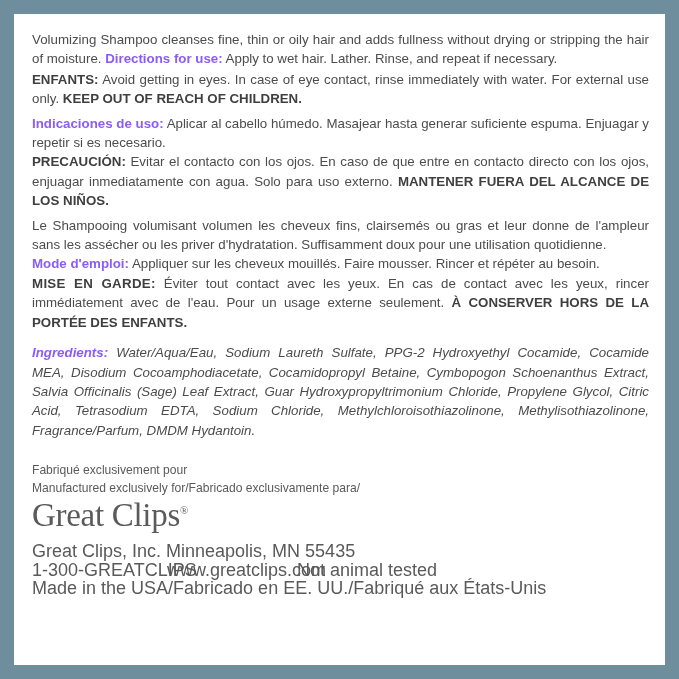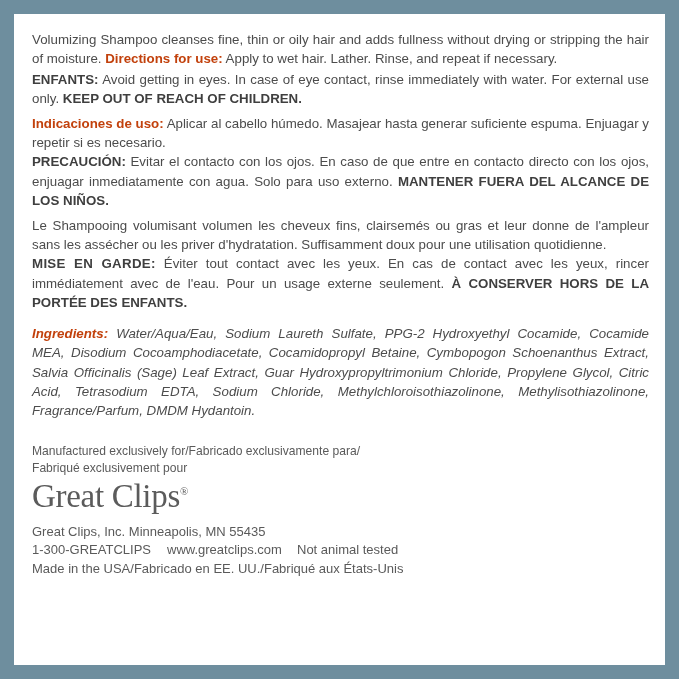--- a/index.html
+++ b/index.html
@@ -32,21 +32,21 @@
   }
   p {
     margin: 0 0 0 0;
     color: #4c4c4c;
     font-size: 13.3px;
     line-height: 19.4px;
     text-align: justify;
   }
   .b {
     font-weight: bold;
-    color: #c2410c;
+    color: #8b5cf6;
   }
   .caps {
     font-weight: bold;
     color: #3f3f3f;
   }
   .para-en1 { margin-bottom: 1px; }
   .sp { letter-spacing: 0.3px; }
   .spacer-small { height: 5px; }
 
   .ingredients { margin-top: 6px; font-style: italic; }
@@ -65,21 +65,21 @@
     letter-spacing: -0.3px;
     white-space: nowrap;
   }
   .logo .reg {
     font-size: 11px;
     vertical-align: super;
     letter-spacing: 0;
   }
   .addr-block {
     color: #5a5a5a;
-    font-size: 13px;
+    font-size: 18px;
     line-height: 18.5px;
   }
   .addr-row { white-space: nowrap; }
   .addr-row .phone { display: inline-block; width: 135px; }
   .addr-row .web { display: inline-block; width: 130px; }
 </style>
 </head>
 <body>
 
 <div class="label-frame">
@@ -93,30 +93,31 @@
 
 
     <p><span class="b">Indicaciones de uso:</span><span>  Aplicar al cabello húmedo. Masajear hasta generar suficiente espuma. Enjuagar y repetir si es necesario.</span></p>
 
     <p><span class="caps">PRECAUCIÓN:</span><span>  Evitar el contacto con los ojos. En caso de que entre en contacto directo con los ojos, enjuagar inmediatamente con agua. Solo para uso externo. </span><span class="caps">MANTENER FUERA DEL ALCANCE DE LOS NIÑOS.</span></p>
 
     <div class="spacer-small"></div>
 
     <p><span>Le Shampooing volumisant volumen les cheveux fins, clairsemés ou gras et leur donne de l'ampleur sans les assécher ou les priver d'hydratation. Suffisamment doux pour une utilisation quotidienne.</span></p>
 
+    <p><span class="b">Mode d'emploi:</span><span>  Appliquer sur les cheveux mouillés. Faire mousser. Rincer et répéter au besoin.</span></p>
 
     <p><span class="caps sp">MISE EN GARDE:</span><span>  Éviter tout contact avec les yeux. En cas de contact avec les yeux, rincer immédiatement avec de l'eau. Pour un usage externe seulement. </span><span class="caps">À CONSERVER HORS DE LA PORTÉE DES ENFANTS.</span></p>
 
     <div class="spacer-small"></div>
 
     <p class="ingredients"><span class="b">Ingredients:</span><span>  Water/Aqua/Eau, Sodium Laureth Sulfate, PPG-2 Hydroxyethyl Cocamide, Cocamide MEA, Disodium Cocoamphodiacetate, Cocamidopropyl Betaine, Cymbopogon Schoenanthus Extract, Salvia Officinalis (Sage) Leaf Extract, Guar Hydroxypropyltrimonium Chloride, Propylene Glycol, Citric Acid, Tetrasodium EDTA, Sodium Chloride, Methylchloroisothiazolinone, Methylisothiazolinone, Fragrance/Parfum, DMDM Hydantoin.</span></p>
 
     <div class="mfg-block">
+      <div>Fabriqué exclusivement pour</div>
       <div>Manufactured exclusively for/Fabricado exclusivamente para/</div>
-      <div>Fabriqué exclusivement pour</div>
     </div>
 
     <div class="logo"><span>Great Clips</span><span class="reg">®</span></div>
 
     <div class="addr-block">
       <div class="addr-row">Great Clips, Inc. Minneapolis, MN 55435</div>
       <div class="addr-row"><span class="phone">1-300-GREATCLIPS</span><span class="web">www.greatclips.com</span><span>Not animal tested</span></div>
       <div class="addr-row">Made in the USA/Fabricado en EE. UU./Fabriqué aux États-Unis</div>
     </div>
 

